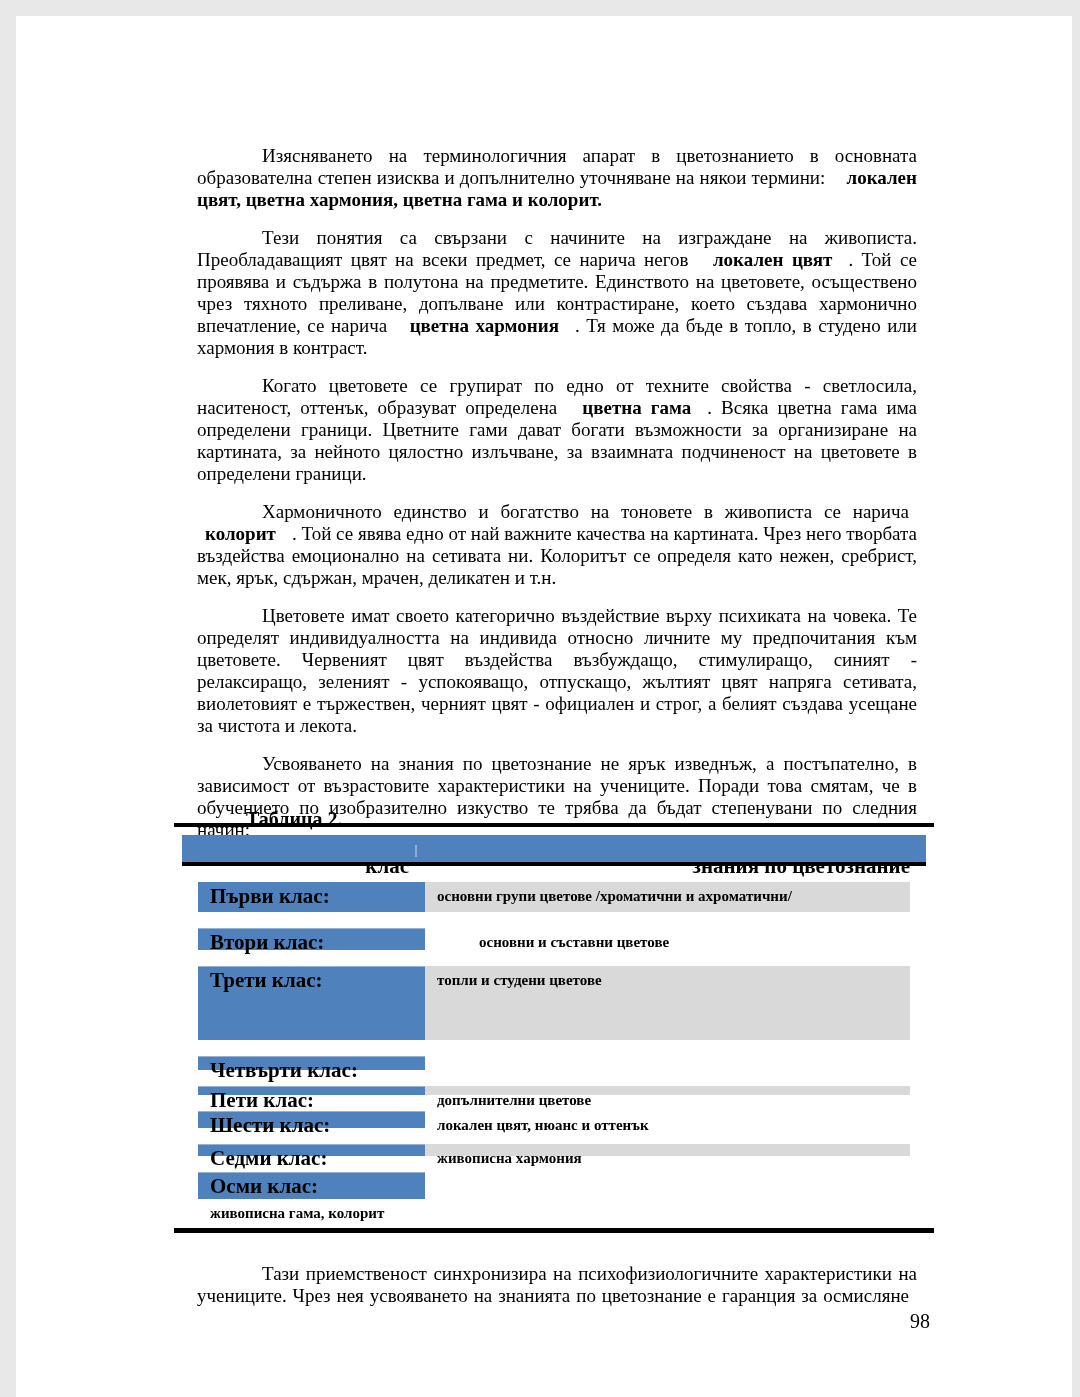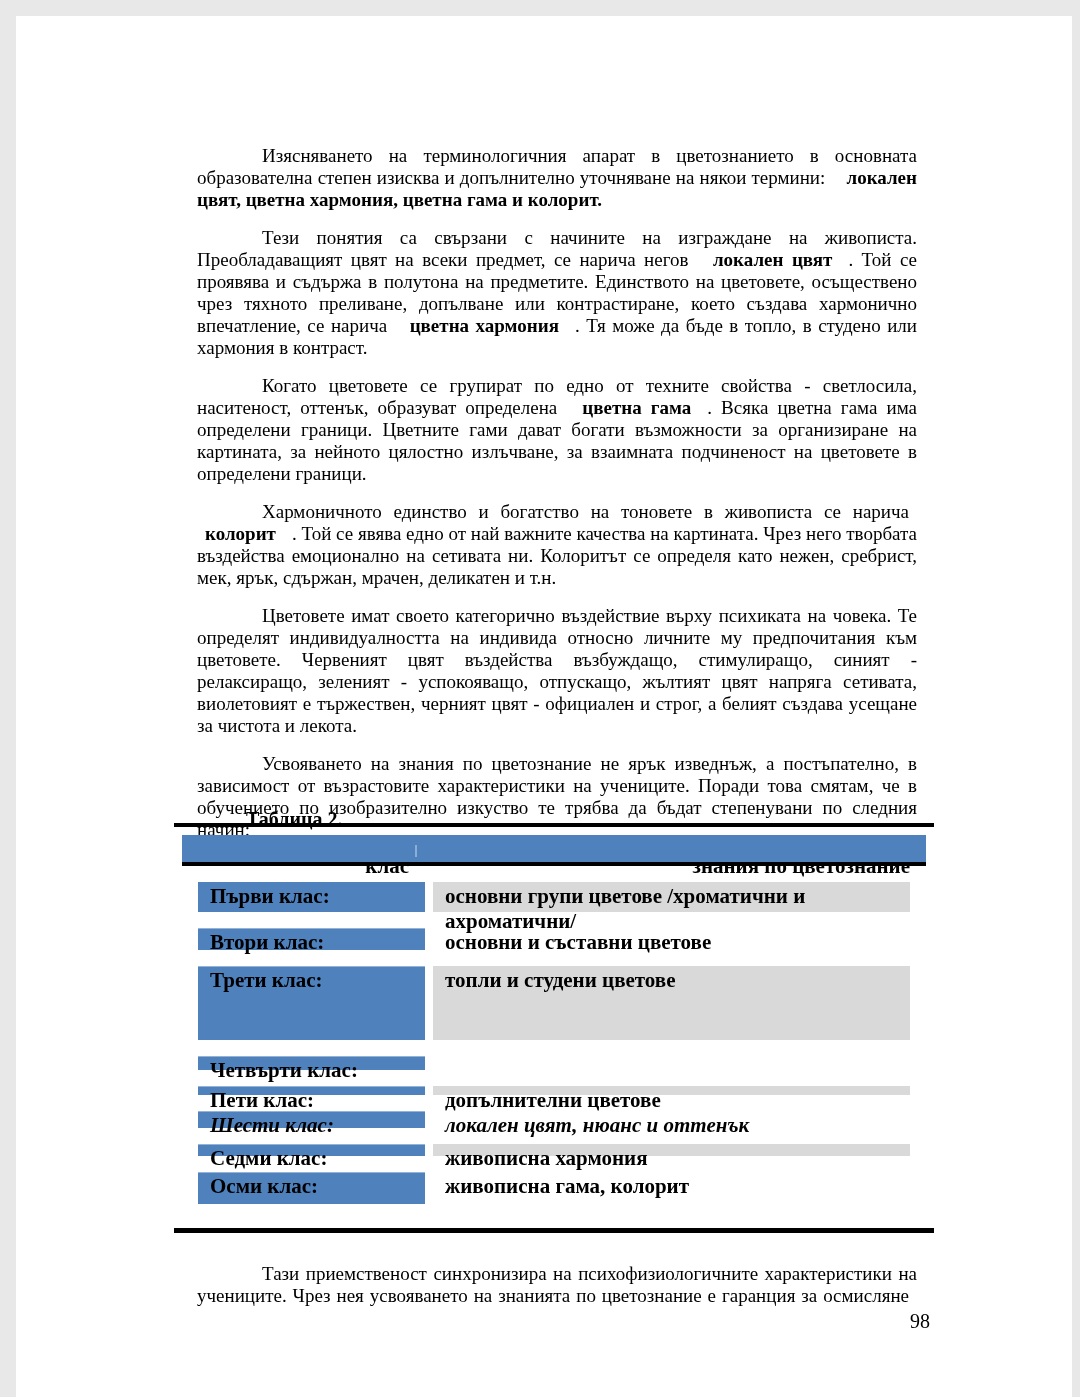--- a/index.html
+++ b/index.html
@@ -83,39 +83,39 @@
     font-weight: bold;
     line-height: 25px;
     padding: 2px 4px 0 12px;
     color: #000;
   }
   .trow + .trow .cell-class {
     box-shadow: inset 0 1px 0 rgba(255,255,255,0.4);
   }
   .cell-know {
     flex: 1;
-    margin-left: 8px;
-    font-size: 21px;
+    margin-left: 0;
+    font-size: 15px;
     font-weight: bold;
     line-height: 25px;
     padding: 2px 8px 0 12px;
     color: #000;
     background: transparent;
   }
   .trow.shaded .cell-know { background: var(--row-gray, #D9D9D9); }
 
   
   .tbody .trow:nth-child(1) { height: 46px; }
-  .tbody .trow:nth-child(2) { height: 38px; }
+  .tbody .trow:nth-child(2) { height: 38px; gap: 42px; }
   .tbody .trow:nth-child(3) { height: 90px; }
   .tbody .trow:nth-child(4) { height: 30px; gap: 48px; }
   .tbody .trow:nth-child(5) { height: 25px; }
-  .tbody .trow:nth-child(6) { height: 33px; font-style: italic; }
+  .tbody .trow:nth-child(6) { height: 33px; }
   .tbody .trow:nth-child(7) { height: 28px; }
-  .tbody .trow:nth-child(8) { height: 48px; }
+  .tbody .trow:nth-child(8) { height: 48px; flex-direction: column; }
 
   
   .closing {
     position: absolute;
     left: 165px;
     top: 1231px;
     width: 752px;
   }
   .closing p { text-align-last: justify; }
 

